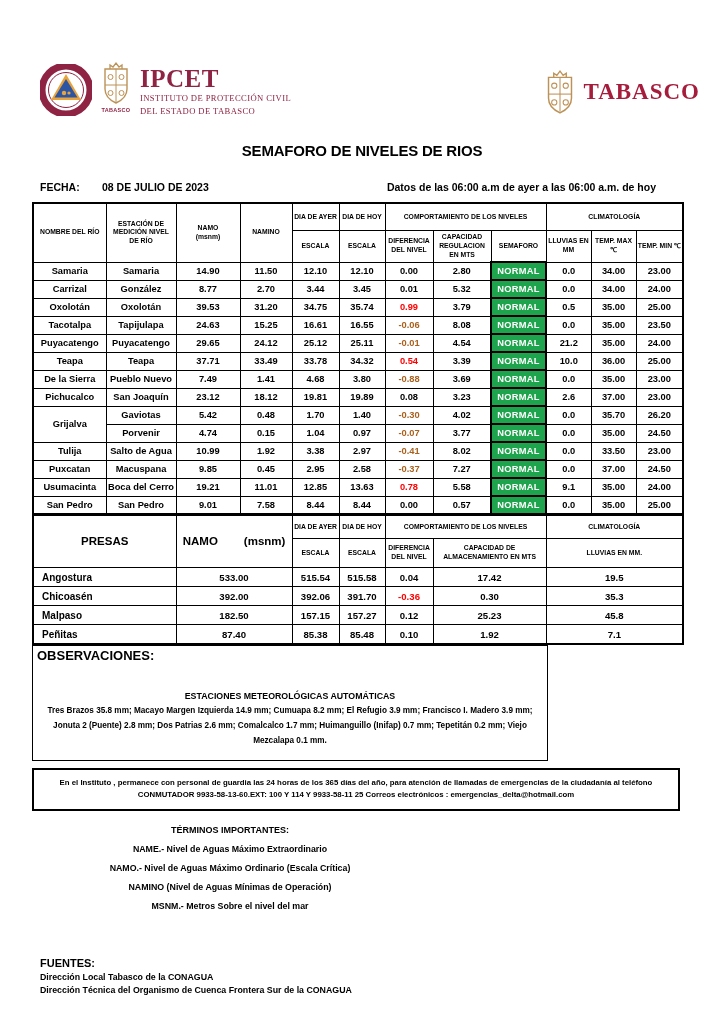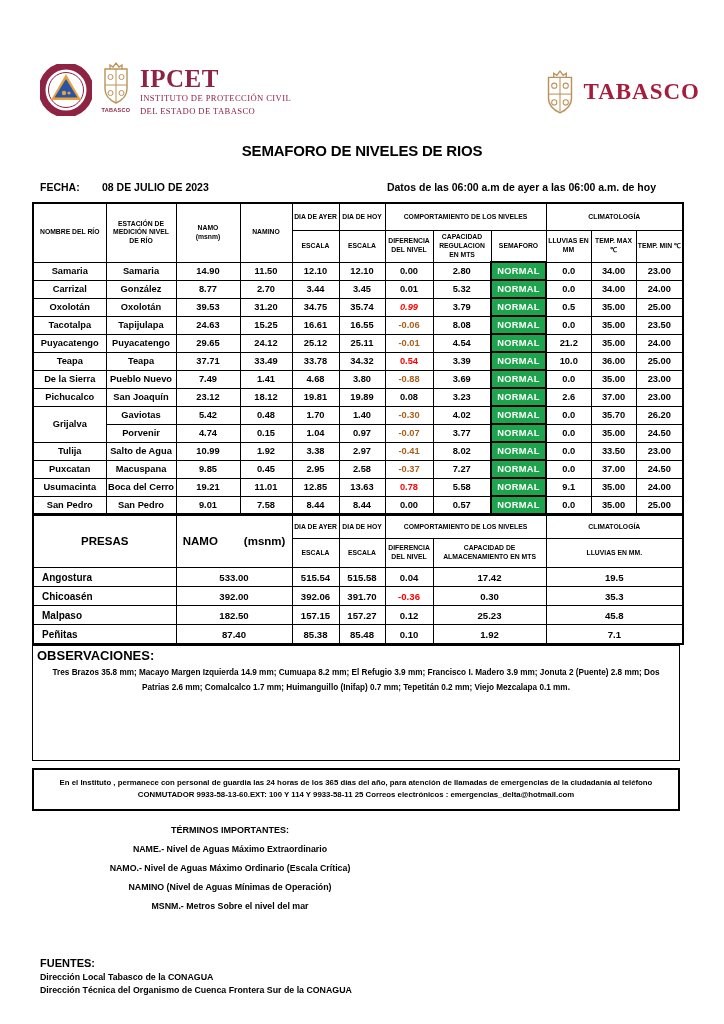--- a/index.html
+++ b/index.html
@@ -44,21 +44,21 @@
   .namo2{display:block;}
   .sem-cell{color:#fff;font-size:7.4px;letter-spacing:.3px;border:2px solid #000;}
   .presas thead th.big{font-size:11.5px;}
   .presas thead tr:first-child th{height:18px;}
   .presas thead tr:last-child th{height:24px;}
   .presas td{height:18px;font-size:9.6px;font-weight:700;}
   .presas td.p-name{text-align:left;padding-left:8px;font-size:10px;}
   .namо-gap{display:inline-block;width:26px;}
 
   
-  .obs-box{width:648px;margin-left:32px;border:1px solid #000;border-top:1px solid #000;
+  .obs-box{width:516px;margin-left:32px;border:1px solid #000;border-top:1px solid #000;
            height:116px;box-sizing:border-box;padding:2px 4px;}
   .obs-label{font-size:13px;font-weight:800;}
   .obs-subtitle{text-align:center;font-size:8.8px;font-weight:800;margin-top:28px;}
   .obs-body{text-align:center;font-size:8.2px;font-weight:700;line-height:1.85;margin-top:2px;padding:0 2px;}
 
   .inst-box{width:648px;margin-left:32px;margin-top:7px;border:2px solid #000;
             box-sizing:border-box;padding:7px 14px;text-align:center;
             font-size:7.8px;font-weight:800;line-height:1.6;}
 
   .terms{margin:14px 0 0 60px;width:340px;text-align:center;font-weight:800;}
@@ -195,21 +195,21 @@
           <td>34.00</td>
           <td>24.00</td>
         </tr>
         <tr>
           <td rowspan="1">Oxolotán</td>
           <td>Oxolotán</td>
           <td>39.53</td>
           <td>31.20</td>
           <td>34.75</td>
           <td>35.74</td>
-          <td style="color: rgb(255, 0, 0); font-style: italic;">0.99</td>
+          <td style="color: rgb(255, 0, 0);">0.99</td>
           <td>3.79</td>
           <td class="sem-cell" style="background: rgb(31, 164, 78);">NORMAL</td>
           <td>0.5</td>
           <td>35.00</td>
           <td>25.00</td>
         </tr>
         <tr>
           <td rowspan="1">Tacotalpa</td>
           <td>Tapijulapa</td>
           <td>24.63</td>
@@ -434,20 +434,21 @@
           <td>85.48</td>
           <td style="color: rgb(0, 0, 0);">0.10</td>
           <td colspan="2">1.92</td>
           <td colspan="3">7.1</td>
         </tr>
       </tbody>
   </table>
 
   <div class="obs-box">
     <div class="obs-label">OBSERVACIONES:</div>
+    <div class="obs-subtitle">ESTACIONES METEOROLÓGICAS AUTOMÁTICAS</div>
     <div class="obs-body">Tres Brazos 35.8 mm; Macayo Margen Izquierda 14.9 mm; Cumuapa 8.2 mm; El Refugio 3.9 mm; Francisco I. Madero 3.9 mm; Jonuta 2 (Puente)  2.8 mm; Dos Patrias 2.6 mm; Comalcalco 1.7 mm; Huimanguillo (Inifap)  0.7 mm; Tepetitán 0.2 mm; Viejo Mezcalapa 0.1 mm.</div>
   </div>
 
   <div class="inst-box">
     <div>En el Instituto , permanece con personal de guardia las 24 horas de los 365 días del año, para atención de llamadas de emergencias de la ciudadanía al teléfono</div>
     <div>CONMUTADOR  9933-58-13-60.EXT: 100 Y 114  Y 9933-58-11 25    Correos electrónicos : emergencias_delta@hotmail.com</div>
   </div>
 
   <div class="terms">
     <div class="terms-title">TÉRMINOS IMPORTANTES:</div>

